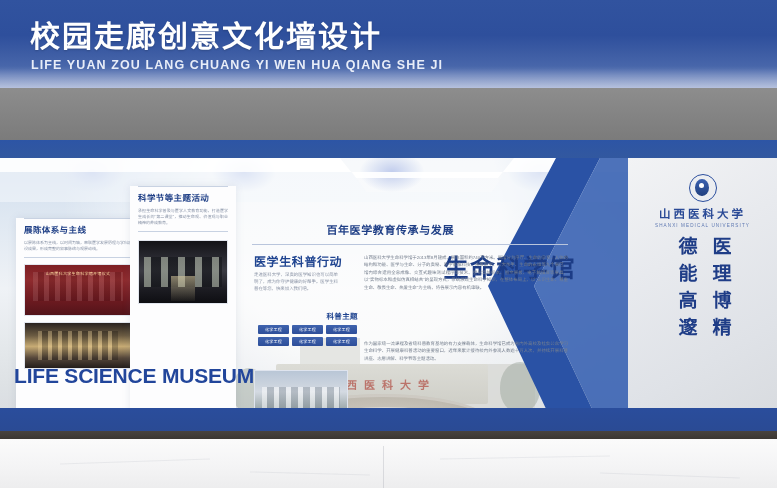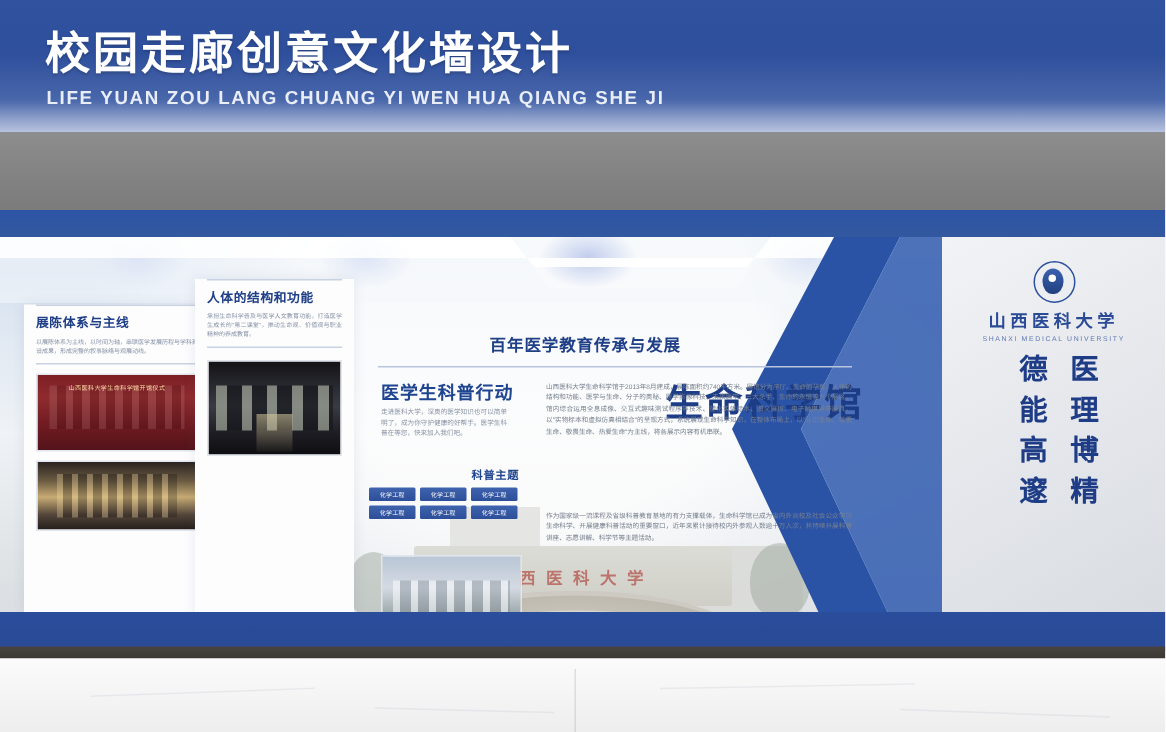--- a/index.html
+++ b/index.html
@@ -90,21 +90,21 @@
   .glow{
     position:absolute;top:-6px;width:64px;height:40px;border-radius:50%;
     background:radial-gradient(ellipse at center,rgba(190,202,236,.95) 0%,rgba(206,216,240,.5) 45%,rgba(255,255,255,0) 72%);
   }
 
   
   .panel{
     position:absolute;background:#fdfdfe;
     box-shadow:0 0 8px rgba(70,90,130,.12);
   }
-  .panel-a{left:16px;top:45px;width:124px;height:205px;}
+  .panel-a{left:16px;top:60px;width:124px;height:205px;}
   .panel-b{left:130px;top:28px;width:106px;height:237px;}
 
   .p-rule{height:1px;background:#c8d2e2;margin:0 8px;}
   .p-title{
     font-size:8.5px;font-weight:bold;color:#1f3f86;
     margin:6px 8px 4px;letter-spacing:.4px;line-height:11px;
   }
   .p-body{
     font-size:4px;color:#8792a6;line-height:6px;margin:0 8px 5px;
     text-align:justify;
@@ -178,21 +178,21 @@
     font-size:4.4px;color:#8a93a5;line-height:7px;text-align:justify;
   }
   .col-r{
     position:absolute;left:118px;top:96px;width:204px;
     font-size:4.4px;color:#77808f;line-height:7.4px;text-align:justify;
   }
   .col-r2{
     position:absolute;left:118px;top:182px;width:204px;
     font-size:4.4px;color:#77808f;line-height:7.4px;text-align:justify;
   }
-  .tagzone{position:absolute;left:0;top:152px;width:100px;}
+  .tagzone{position:absolute;left:12px;top:152px;width:100px;}
   .tag-h{
     font-size:7.5px;font-weight:bold;color:#1f4490;text-align:right;
     margin:0 0 4px 0;letter-spacing:.4px;
   }
   .tag-grid{display:flex;flex-wrap:wrap;gap:3px;width:100px;}
   .tag{
     width:31px;height:9px;line-height:9px;text-align:center;
     background:linear-gradient(180deg,#3f63ae 0%,#2d4e99 100%);
     color:#fff;font-size:4px;letter-spacing:.2px;border-radius:1px;
   }
@@ -319,28 +319,29 @@
           <div class="img-red-cap">山西医科大学生命科学馆开馆仪式</div>
         </div>
       </div>
       <div class="p-img">
         <div class="img-gold"></div>
       </div>
     </div>
 
     <div class="panel panel-b">
       <div class="p-rule"></div>
-      <div class="p-title">人体的结构和功能</div>
+      <div class="p-title">科学节等主题活动</div>
       <div class="p-body">承担生命科学普及与医学人文教育功能，打造医学生成长的"第二课堂"，推动生命观、价值观与职业精神的养成教育。</div>
       <div class="p-rule"></div>
       <div class="p-img" style="margin-top:8px;">
         <div class="img-hall"></div>
       </div>
     </div>
 
+    <div class="lsm">LIFE SCIENCE MUSEUM</div>
 
     <div class="center">
       <div class="kicker">百年医学教育传承与发展</div>
       <div class="bigtitle">生命科学馆</div>
       <div class="ctr-rule"></div>
       <div class="sub-h">医学生科普行动</div>
       <div class="col-l">走进医科大学，深奥的医学知识也可以简单明了，成为你守护健康的好帮手。医学生科普在等您，快来加入我们吧。</div>
       <div class="col-r">山西医科大学生命科学馆于2013年8月建成，展陈面积约740平方米。展馆分为序厅、生命的孕育、人体的结构和功能、医学与生命、分子的奥秘、医学影像科技、未来医学、三大杀手、生命的永恒等九个展区，馆内综合运用全息成像、交互式趣味测试程序等技术、塑化实体标本、图文展板、电子触摸屏等展具，以"实物标本和虚拟仿真相结合"的呈现方式，系统展现生命科学知识，在整体布局上，以"认识生命、尊重生命、敬畏生命、热爱生命"为主线，将各展示内容有机串联。</div>
       <div class="col-r2">作为国家级一流课程及省级科普教育基地的有力支撑载体，生命科学馆已成为省内外高校及社会公众学习生命科学、开展健康科普活动的重要窗口，近年来累计接待校内外参观人数逾十万人次，并持续开展科普讲座、志愿讲解、科学节等主题活动。</div>
 

